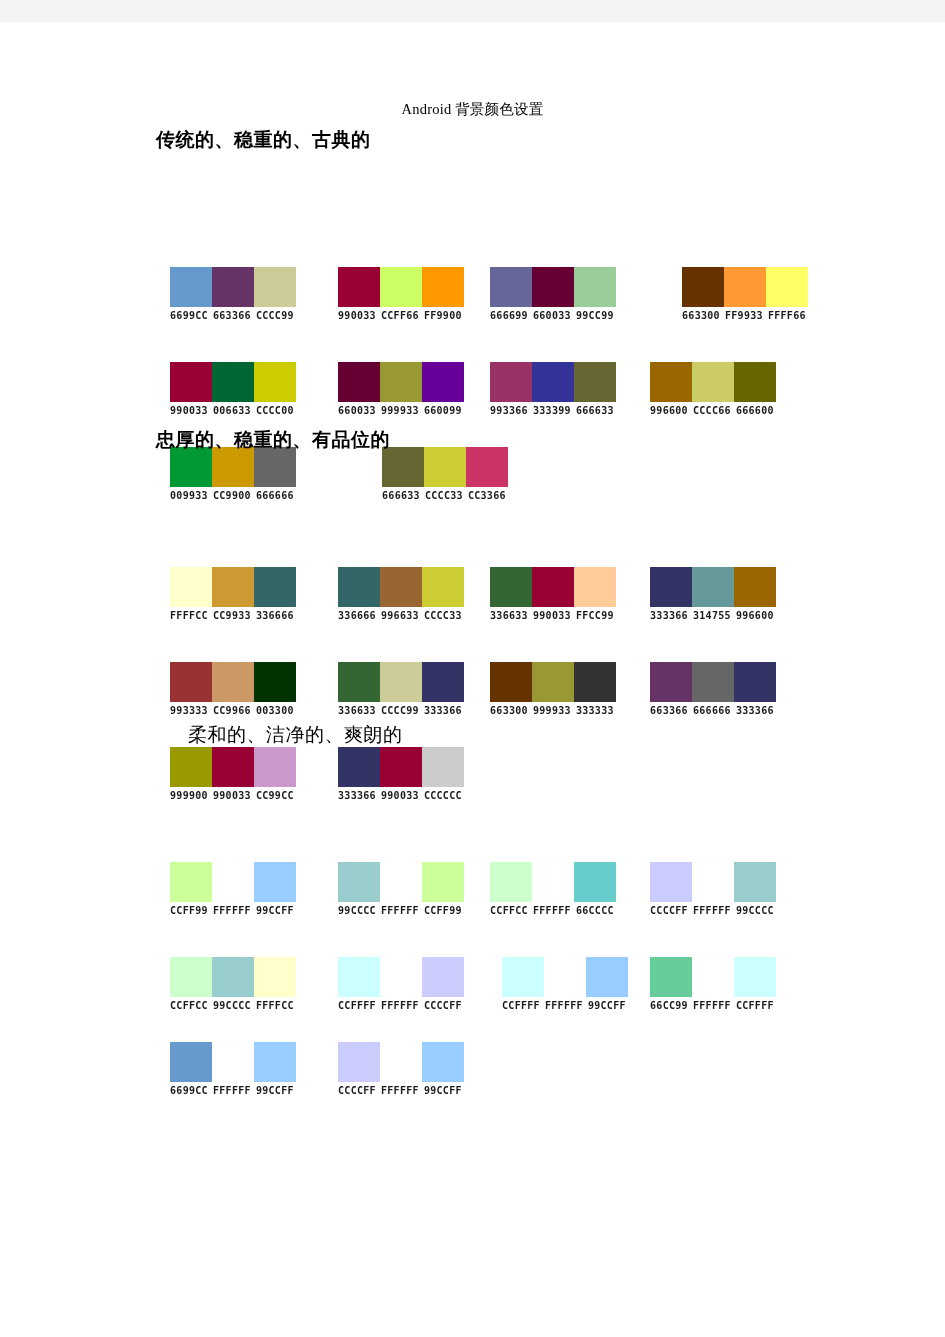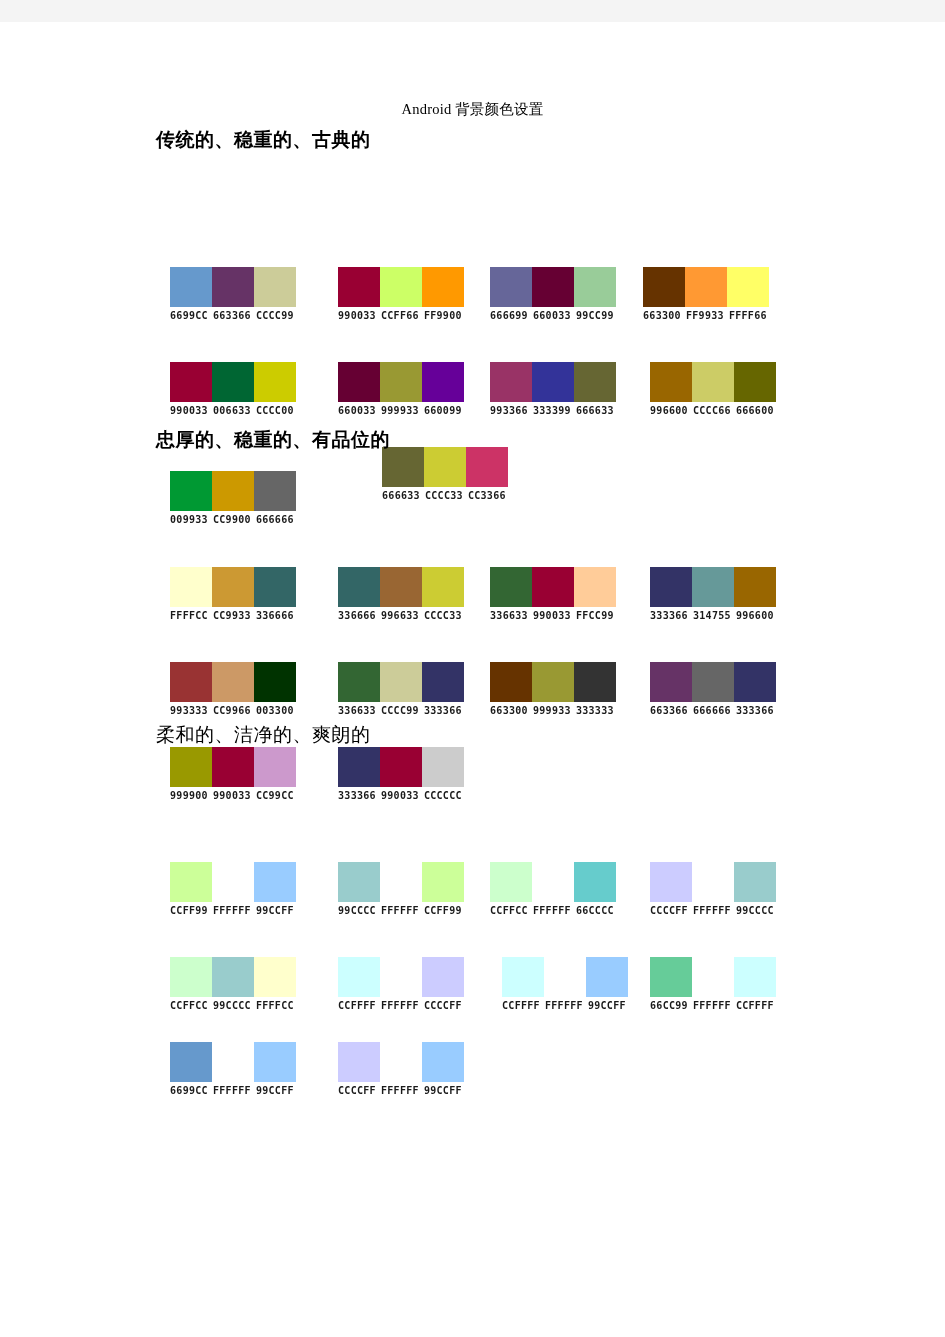--- a/index.html
+++ b/index.html
@@ -53,20 +53,21 @@
     font-size: 19px;
     color: #000000;
     white-space: nowrap;
     letter-spacing: 0.5px;
   }
   .section-title.bold {
     font-weight: bold;
   }
   .section-title.regular {
     font-weight: normal;
+    margin-left: 32px;
   }
   .swatch-group {
     position: absolute;
   }
   .swatch-row {
     display: flex;
     flex-direction: row;
     height: 40px;
   }
   .swatch {
@@ -112,21 +113,21 @@
         <div class="swatch-labels"><span>990033</span><span>CCFF66</span><span>FF9900</span></div>
       </div>
       <div class="swatch-group" style="left: 468px; top: 245px;">
         <div class="swatch-row">
           <div class="swatch" style="background: rgb(102, 102, 153);"></div>
           <div class="swatch" style="background: rgb(102, 0, 51);"></div>
           <div class="swatch" style="background: rgb(153, 204, 153);"></div>
         </div>
         <div class="swatch-labels"><span>666699</span><span>660033</span><span>99CC99</span></div>
       </div>
-      <div class="swatch-group" style="left: 621px; top: 245px;">
+      <div class="swatch-group" style="left: 660px; top: 245px;">
         <div class="swatch-row">
           <div class="swatch" style="background: rgb(102, 51, 0);"></div>
           <div class="swatch" style="background: rgb(255, 153, 51);"></div>
           <div class="swatch" style="background: rgb(255, 255, 102);"></div>
         </div>
         <div class="swatch-labels"><span>663300</span><span>FF9933</span><span>FFFF66</span></div>
       </div>
       <div class="swatch-group" style="left: 148px; top: 340px;">
         <div class="swatch-row">
           <div class="swatch" style="background: rgb(153, 0, 51);"></div>
@@ -152,21 +153,21 @@
         <div class="swatch-labels"><span>993366</span><span>333399</span><span>666633</span></div>
       </div>
       <div class="swatch-group" style="left: 628px; top: 340px;">
         <div class="swatch-row">
           <div class="swatch" style="background: rgb(153, 102, 0);"></div>
           <div class="swatch" style="background: rgb(204, 204, 102);"></div>
           <div class="swatch" style="background: rgb(102, 102, 0);"></div>
         </div>
         <div class="swatch-labels"><span>996600</span><span>CCCC66</span><span>666600</span></div>
       </div>
-      <div class="swatch-group" style="left: 148px; top: 449px;">
+      <div class="swatch-group" style="left: 148px; top: 425px;">
         <div class="swatch-row">
           <div class="swatch" style="background: rgb(0, 153, 51);"></div>
           <div class="swatch" style="background: rgb(204, 153, 0);"></div>
           <div class="swatch" style="background: rgb(102, 102, 102);"></div>
         </div>
         <div class="swatch-labels"><span>009933</span><span>CC9900</span><span>666666</span></div>
       </div>
       <div class="swatch-group" style="left: 316px; top: 425px; padding-left: 44px;">
         <div class="swatch-row">
           <div class="swatch" style="background: rgb(102, 102, 51);"></div>

